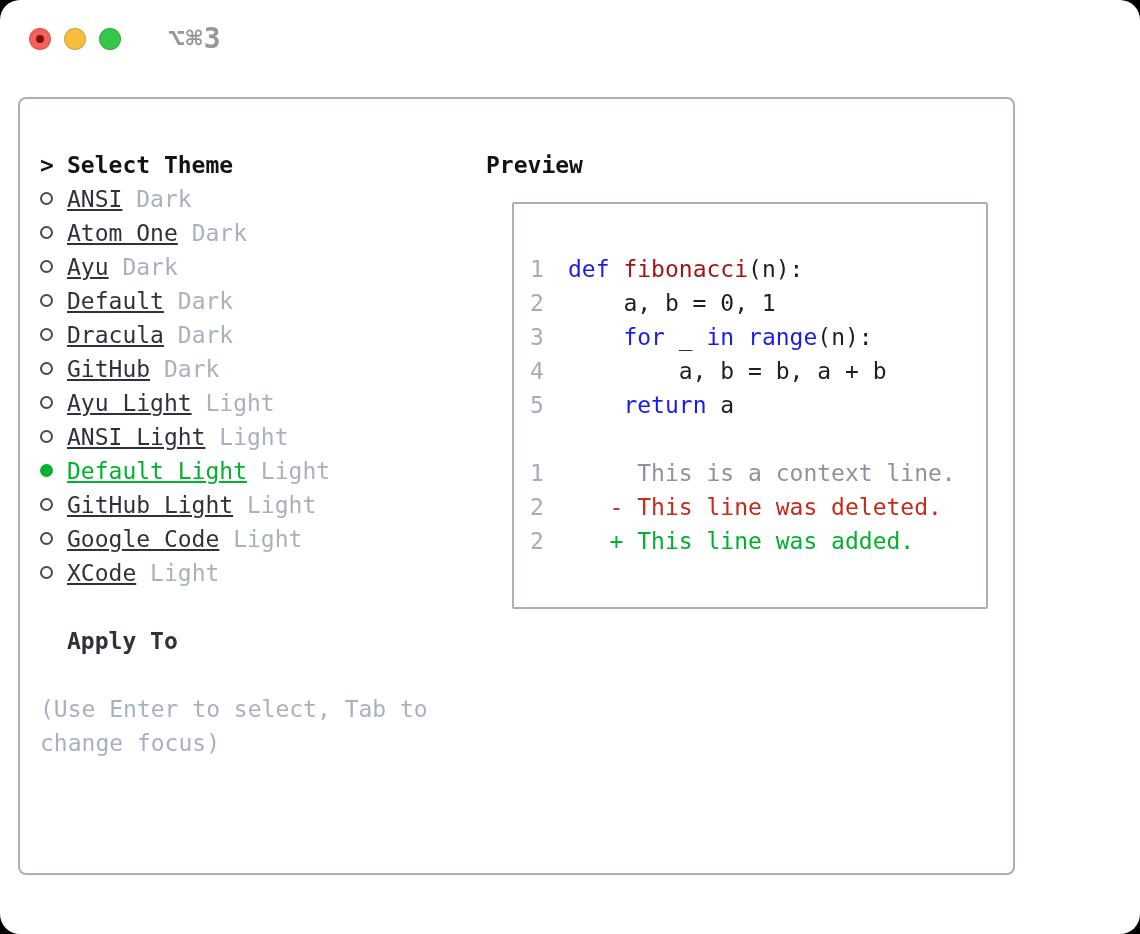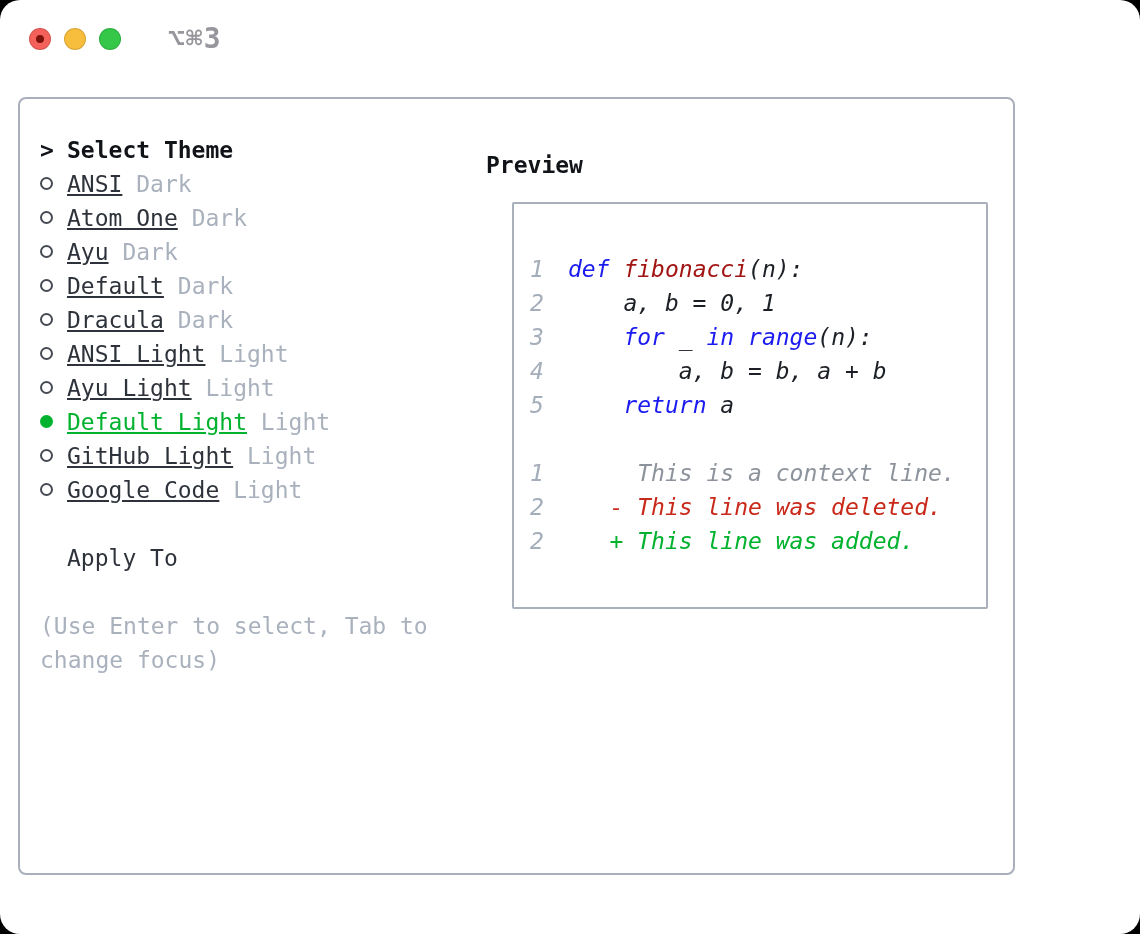--- a/index.html
+++ b/index.html
@@ -33,45 +33,44 @@
   }
   
   .panel {
     position:absolute; left:18px; top:97px;
     width:997px; height:778px;
     border:2px solid var(--border-gray);
     border-radius:8px;
     background:#fff;
   }
   .row { height:34px; line-height:34px; font-size:23px; white-space:pre; color:var(--text-dark); }
-  .left-col { position:absolute; left:20px; top:34px; }
+  .left-col { position:absolute; left:20px; top:49px; }
   .pointer { display:inline-block; width:27px; font-weight:700; color:var(--header-dark); }
   .hdr { font-weight:700; color:var(--header-dark); }
-  .indent { padding-left:27px; }
+  .indent { padding-left:27px;font-weight:bold; }
   .radio {
     display:inline-block; width:13px; height:13px;
     border:2px solid #464b53; border-radius:50%;
     margin-right:14px; vertical-align:middle;
     position:relative; top:-2px;
   }
   .radio.on { border:none; background:var(--green); }
   .tname { color:var(--text-dark);text-decoration:underline; }
   .sel .tname { color:var(--green); }
   .tvariant { color:var(--muted-gray); }
   .help { color:var(--muted-gray); }
   
   .preview-header { position:absolute; left:466px; top:49px; }
   .preview-box {
     position:absolute; left:492px; top:103px;
     width:476px; height:407px;
     border:2px solid var(--border-gray);
     border-radius:2px;
     padding:48px 0 0 16px;
     background:#fff;
-    font-style:italic;
   }
   .pl { height:34px; line-height:34px; font-size:23px; white-space:pre; }
   .ln { display:inline-block; width:14px; margin-right:24px; color:var(--line-number-gray); }
   .pl .pl-t { color:#1c2026; }
   .kw  { color:var(--keyword-blue); }
   .fn  { color:var(--function-red); }
   .ctx { color:var(--context-gray);text-align:center; }
   .del { color:var(--deleted-red); }
   .add { color:var(--green);text-align:right; }
 </style>
@@ -90,25 +89,27 @@
   <div class="panel">
 
     <div class="left-col">
       <div class="row"><span class="pointer">&gt;</span><span class="hdr">Select Theme</span></div>
       <div id="theme-list">
           <div class="row theme-item"><span class="radio"></span><span class="tname">ANSI</span><span class="tvariant"> Dark</span></div>
           <div class="row theme-item"><span class="radio"></span><span class="tname">Atom One</span><span class="tvariant"> Dark</span></div>
           <div class="row theme-item"><span class="radio"></span><span class="tname">Ayu</span><span class="tvariant"> Dark</span></div>
           <div class="row theme-item"><span class="radio"></span><span class="tname">Default</span><span class="tvariant"> Dark</span></div>
           <div class="row theme-item"><span class="radio"></span><span class="tname">Dracula</span><span class="tvariant"> Dark</span></div>
+          <div class="row theme-item"><span class="radio"></span><span class="tname">GitHub</span><span class="tvariant"> Dark</span></div>
+          <div class="row theme-item"><span class="radio"></span><span class="tname">Ayu Light</span><span class="tvariant"> Light</span></div>
           <div class="row theme-item"><span class="radio"></span><span class="tname">ANSI Light</span><span class="tvariant"> Light</span></div>
-          <div class="row theme-item"><span class="radio"></span><span class="tname">Ayu Light</span><span class="tvariant"> Light</span></div>
           <div class="row theme-item sel"><span class="radio on"></span><span class="tname">Default Light</span><span class="tvariant"> Light</span></div>
           <div class="row theme-item"><span class="radio"></span><span class="tname">GitHub Light</span><span class="tvariant"> Light</span></div>
           <div class="row theme-item"><span class="radio"></span><span class="tname">Google Code</span><span class="tvariant"> Light</span></div>
+          <div class="row theme-item"><span class="radio"></span><span class="tname">XCode</span><span class="tvariant"> Light</span></div>
         </div>
       <div class="row blank"></div>
       <div class="row indent">Apply To</div>
       <div class="row blank"></div>
       <div class="row help">(Use Enter to select, Tab to</div>
       <div class="row help">change focus)</div>
     </div>
 
     <div class="preview-header row hdr">Preview</div>
     <div class="preview-box">

